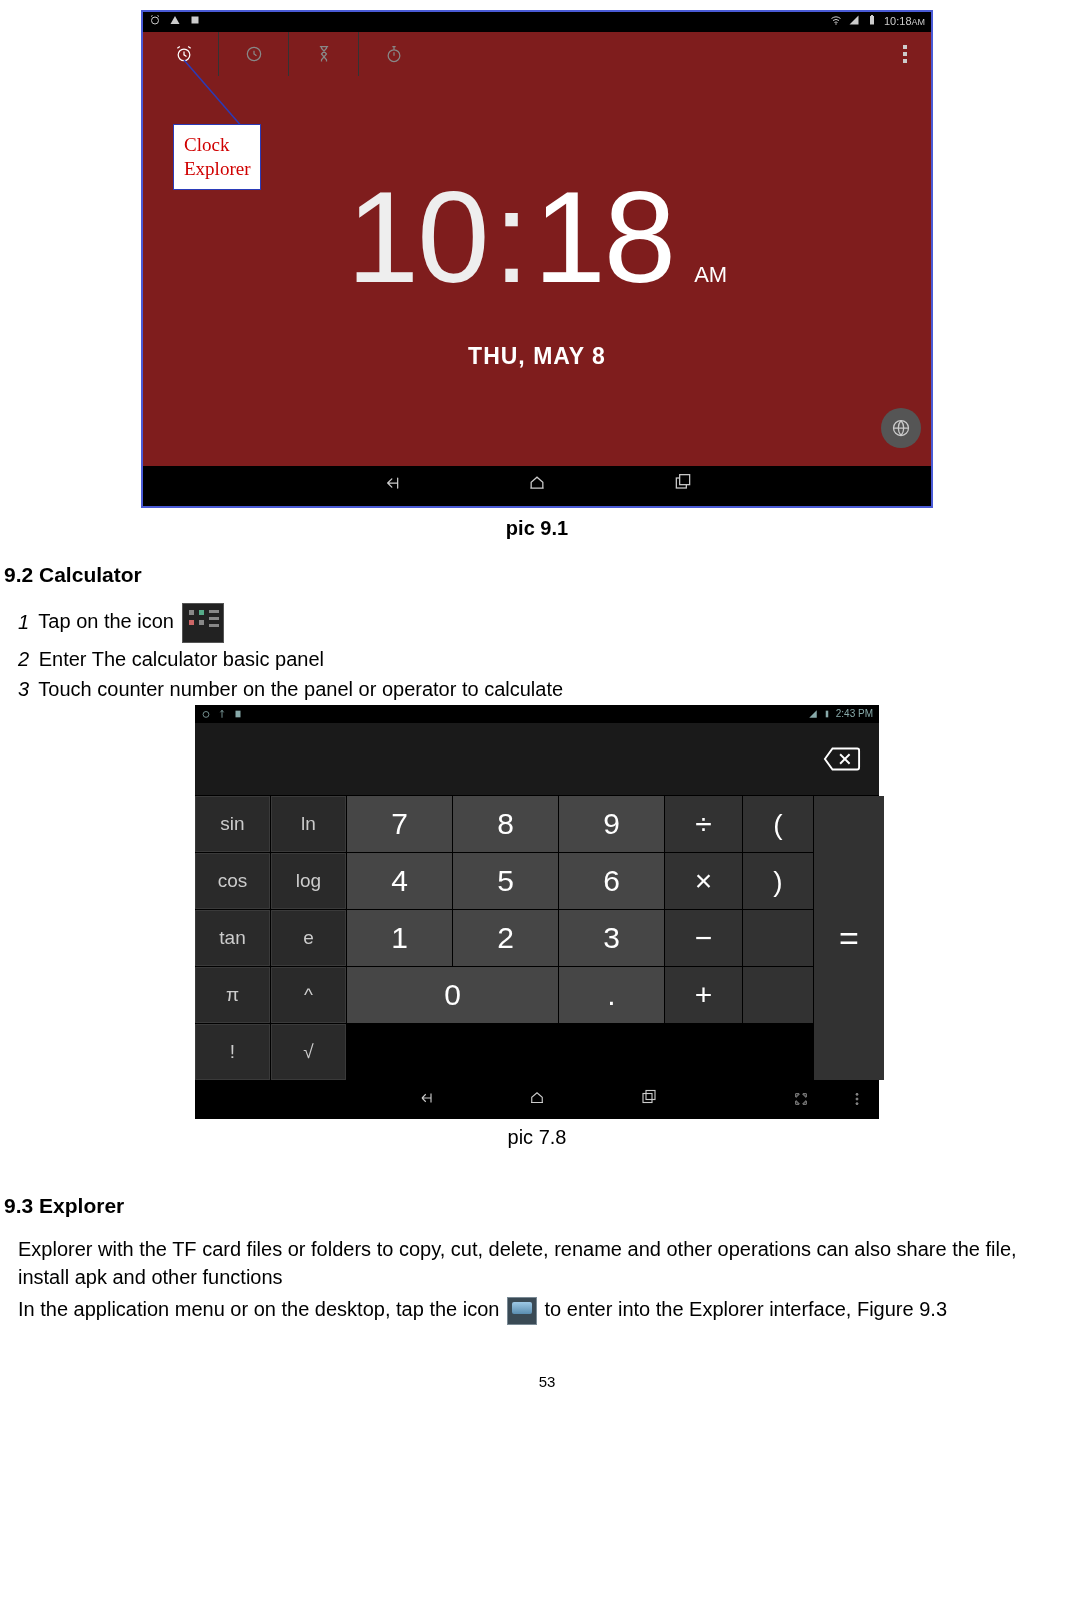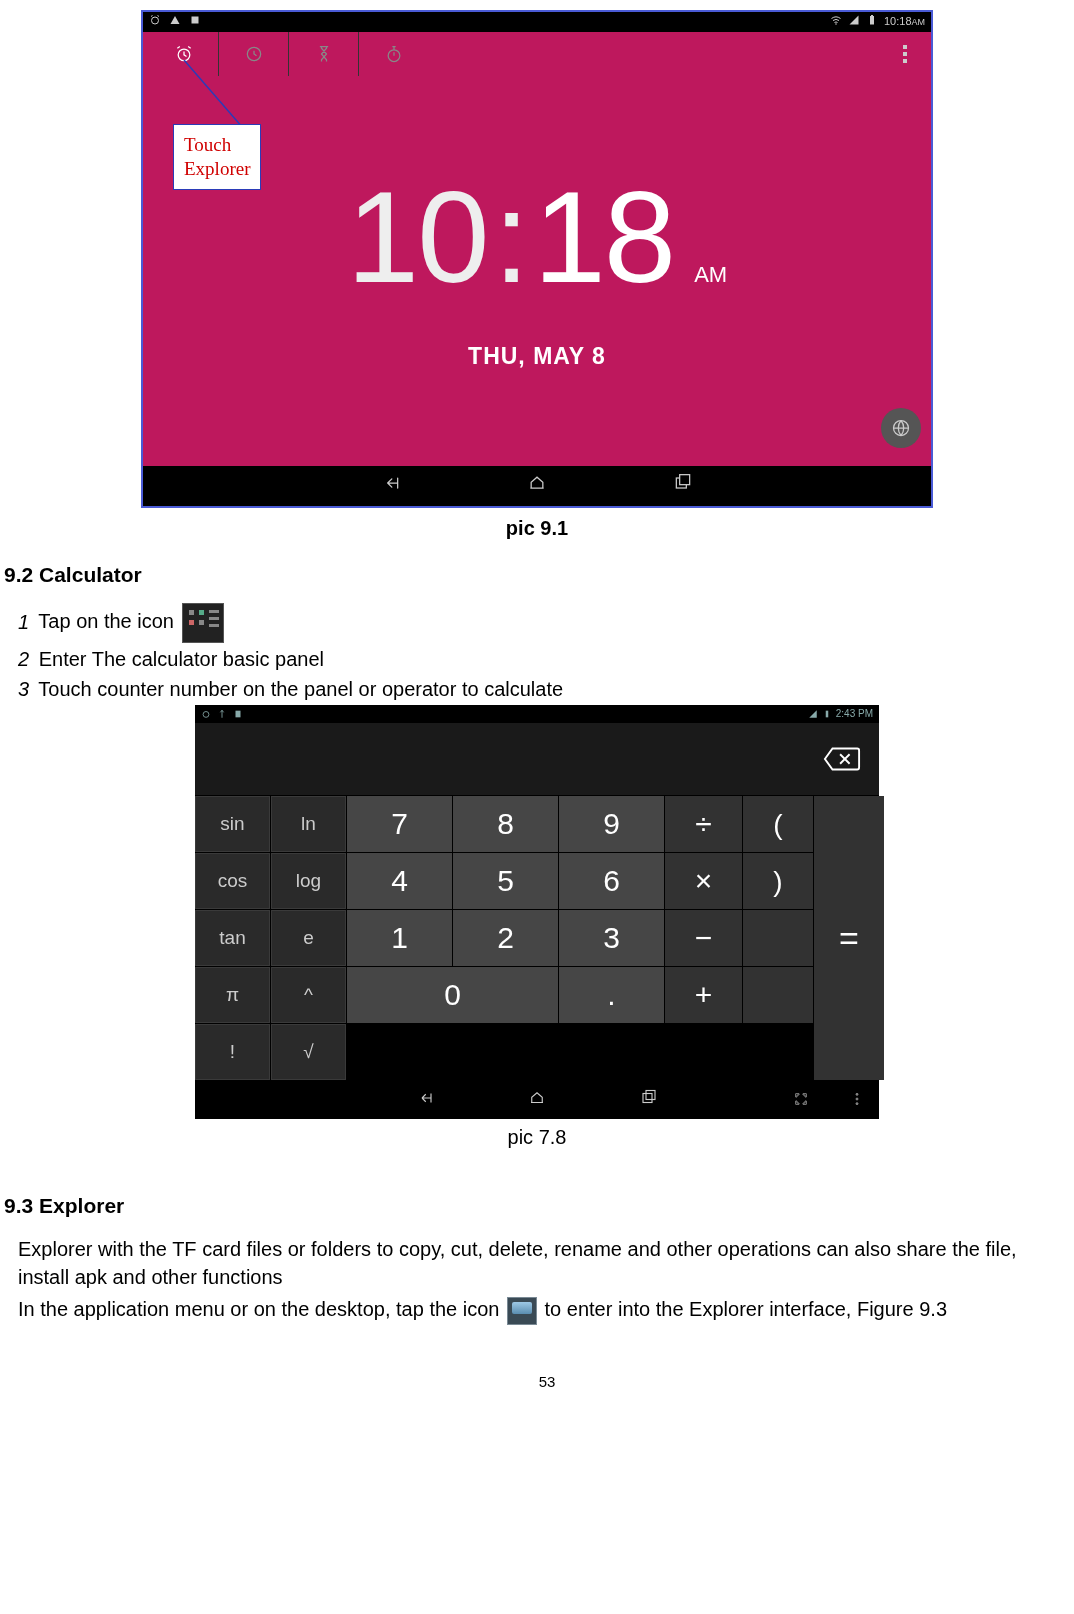--- a/index.html
+++ b/index.html
@@ -11,21 +11,21 @@
     color: #000;
     font-size: 20px;
     line-height: 1.4;
   }
 
   
   .clock-shot {
     width: 792px;
     margin: 0 auto 6px auto;
     border: 2px solid #4a5bd6;
-    background: #be185d;
+    background: #7f1d1d;
     position: relative;
     height: 498px;
     overflow: hidden;
   }
   .statusbar {
     height: 20px;
     background: #000;
     display: flex;
     align-items: center;
     justify-content: space-between;
@@ -306,21 +306,21 @@
       <span></span>
         <span></span>
         <span></span>
     </div>
   </div>
 
   <svg class="callout-line" viewBox="0 0 68 70">
     <line x1="3" y1="0" x2="62" y2="68" stroke="#2b3bb8" stroke-width="1.5"></line>
   </svg>
   <div class="callout-box">
-    <div>Touch</div>
+    <div>Clock</div>
     <div>Explorer</div>
   </div>
 
   <div class="clock-body">
     <div class="clock-time">
       <span class="thin">10</span>
       <span class="thin">:</span>
       <span>18</span>
       <span class="ampm">AM</span>
     </div>

